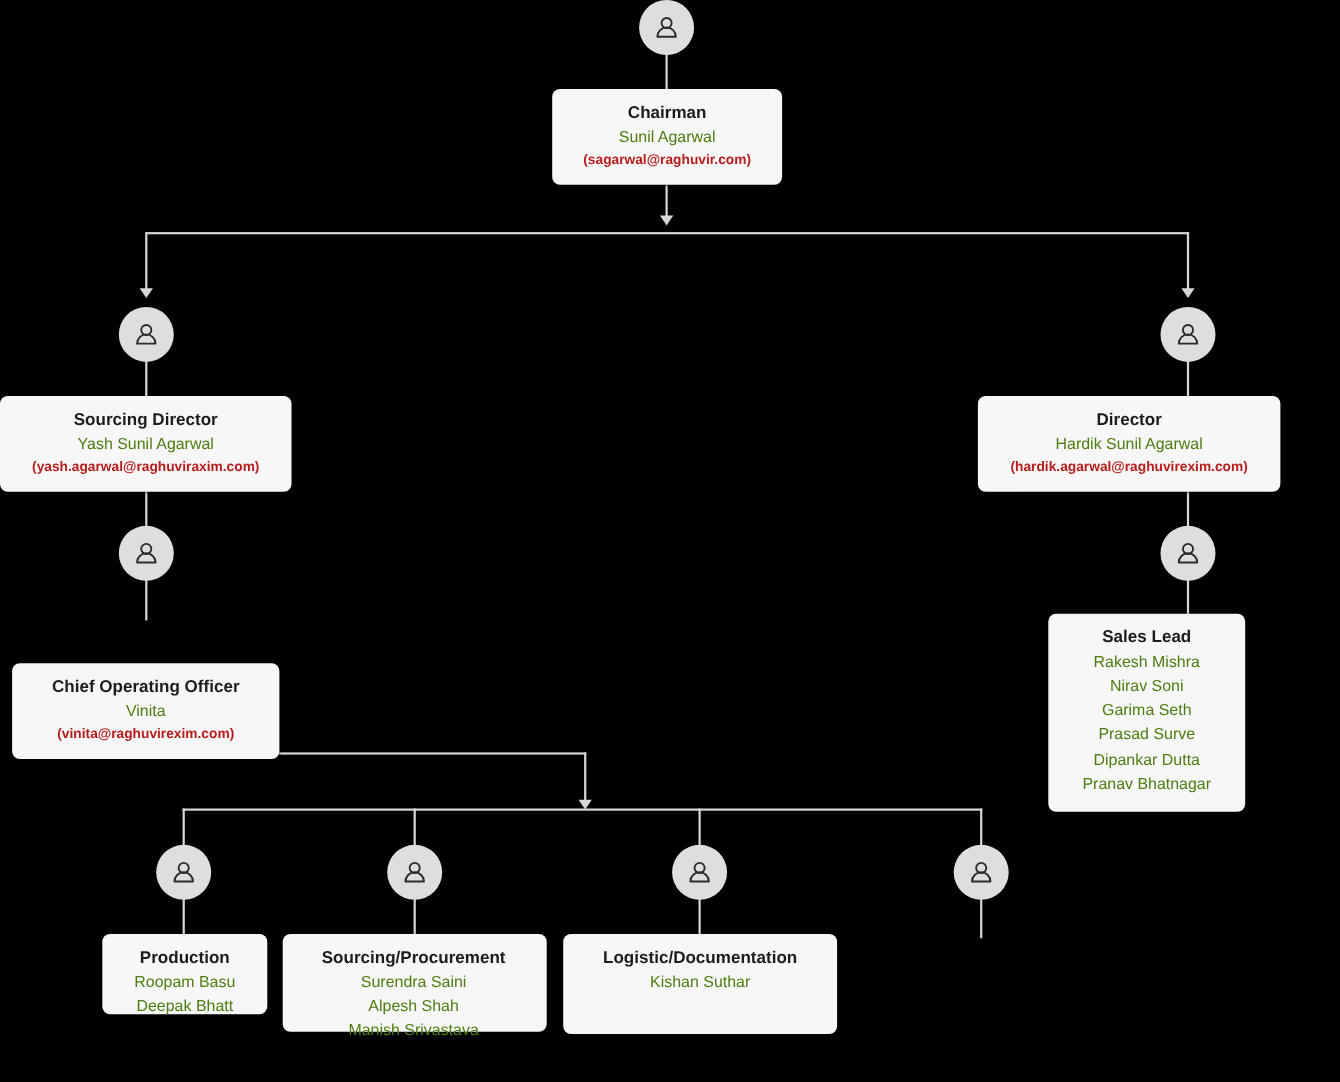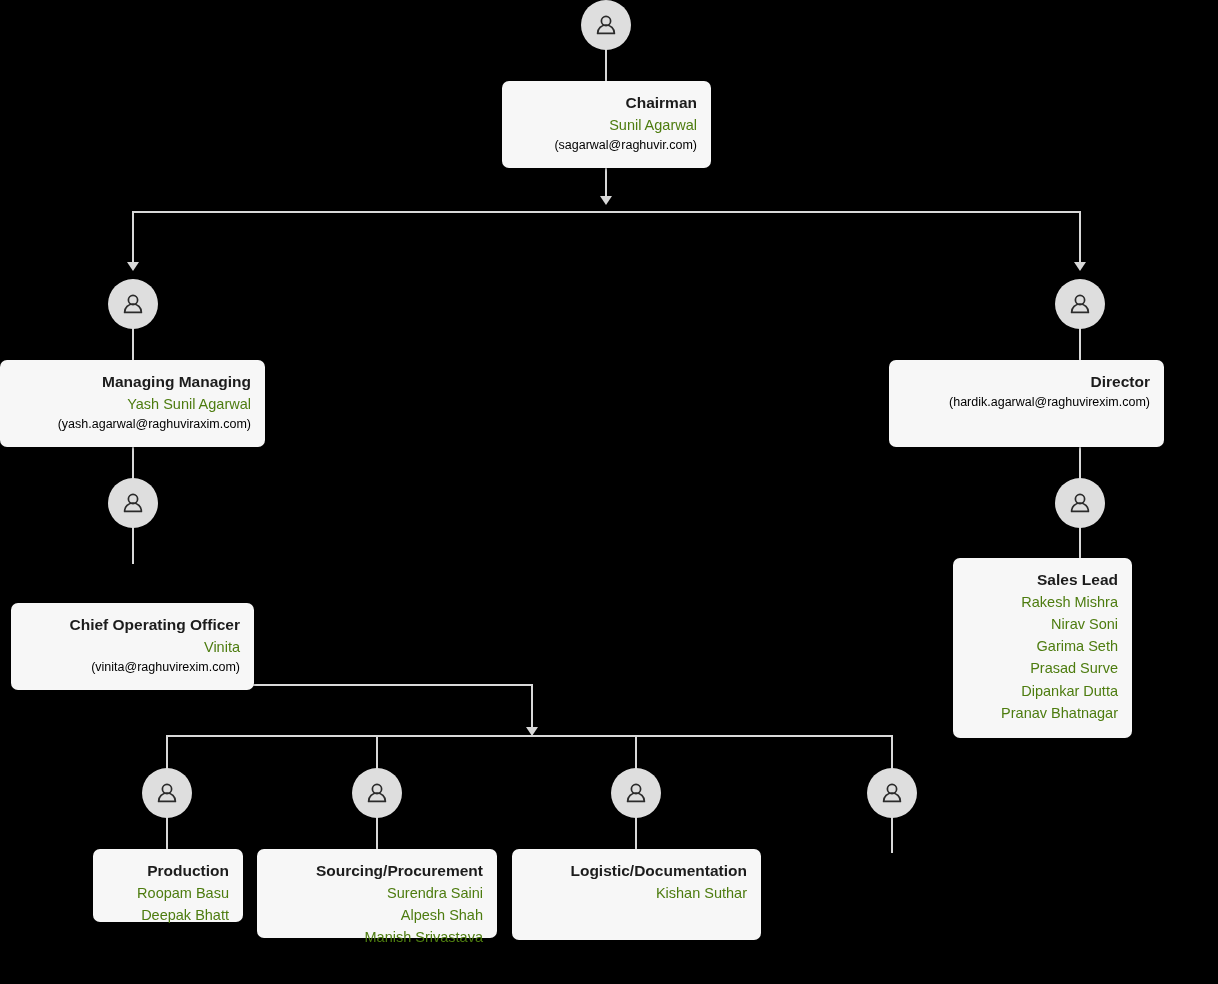--- a/index.html
+++ b/index.html
@@ -50,41 +50,41 @@
   .avatar svg { display: block; }
 
   
   .card {
     position: absolute;
     background: #f7f7f7;
     border-radius: 7px;
     box-shadow: 0 1px 3px rgba(0,0,0,0.35), 0 1px 1px rgba(0,0,0,0.22);
     box-sizing: border-box;
     padding: 12px 14px 14px 14px;
-    text-align: right;
+    text-align: center;
     z-index: 4;
   }
   .card .title {
     font-size: 15.5px;
     font-weight: bold;
     color: #1c1c1c;
     line-height: 1.35;
     white-space: nowrap;
   }
   .card .person {
     font-size: 14.5px;
     font-weight: normal;
     color: #4d7c0f;
     line-height: 1.53;
     white-space: nowrap;
   }
   .card .email {
     font-size: 12.5px;
-    font-weight: normal;
-    color: #000000;
+    font-weight: bold;
+    color: #b91c1c;
     line-height: 1.55;
     white-space: nowrap;
   }
 </style>
 </head>
 <body>
 
 <div id="canvas">
 
   <div class="edge v" style="left:605px; top:168px; height:34px;"></div>
@@ -198,27 +198,28 @@
     </span>
   </div>
 
   <div class="card" style="left:502px; top:81px; width:209px; height:87px;">
     <div class="title">Chairman</div>
     <div class="person">Sunil Agarwal</div>
     <div class="email">(sagarwal@raghuvir.com)</div>
   </div>
 
   <div class="card" style="left:0px; top:360px; width:265px; height:87px;">
-    <div class="title">Managing Managing</div>
+    <div class="title">Sourcing Director</div>
     <div class="person">Yash Sunil Agarwal</div>
     <div class="email">(yash.agarwal@raghuviraxim.com)</div>
   </div>
 
   <div class="card" style="left:889px; top:360px; width:275px; height:87px;">
     <div class="title">Director</div>
+    <div class="person">Hardik Sunil Agarwal</div>
     <div class="email">(hardik.agarwal@raghuvirexim.com)</div>
   </div>
 
   <div class="card" style="left:11px; top:559px; width:243px; height:87px;margin-top:44px;">
     <div class="title">Chief Operating Officer</div>
     <div class="person">Vinita</div>
     <div class="email">(vinita@raghuvirexim.com)</div>
   </div>
 
   <div class="card" style="left:953px; top:558px; width:179px; height:180px;">

